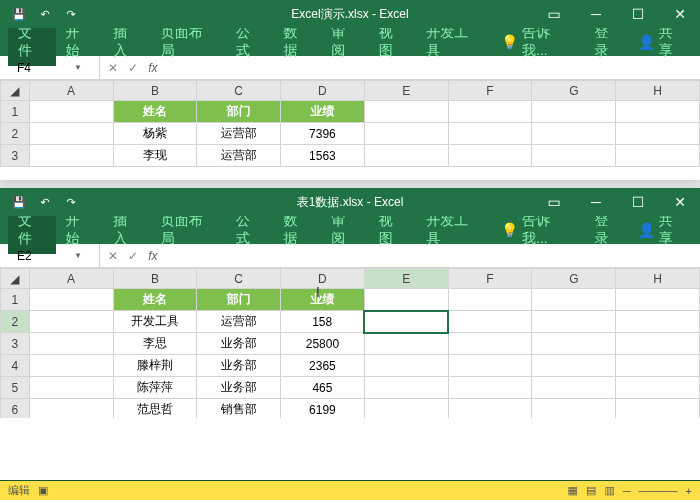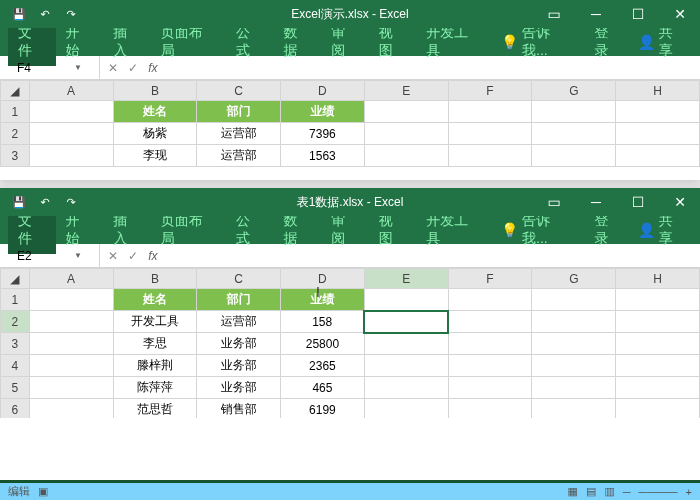--- a/index.html
+++ b/index.html
@@ -32,21 +32,21 @@
 .hdr.col { width:70px; }
 .hdr.row-h { width:24px; }
 .hdr.corner { width:24px; background:#e6e6e6; }
 .gh { background:#7fbf4d; color:#fff; font-weight:bold;margin-top:23px; }
 .hdr.active { background:#c8e0c8; }
 .cell.selected { border:2px solid #217346; }
 .scroll-h { position:absolute; bottom:0; left:0; right:16px; height:20px; background:#f3f3f3; display:flex; align-items:center; }
 .sheettab { background:#fff; border:1px solid #ccc; padding:2px 14px; font-size:11px; margin-left:30px; border-bottom:2px solid #217346; }
 .plus { margin-left:6px; font-size:14px; color:#666; }
 .nav-arrows { padding:0 6px; color:#999; font-size:10px; }
-.status { position:absolute; bottom:0; left:0; right:0; height:20px; background:#7dd3fc; border-top:3px solid #14532d; display:flex; align-items:center; font-size:11px; color:#555; padding:0 8px; }
+.status { position:absolute; bottom:0; left:0; right:0; height:20px; background:#fde047; border-top:1px solid #14532d; display:flex; align-items:center; font-size:11px; color:#555; padding:0 8px; }
 .status .views { margin-left:auto; display:flex; gap:8px; align-items:center; }
 .win2 .grid-wrap { height:150px; overflow:hidden; position:relative; }
 .win1 .grid-wrap { height:100px; overflow:hidden; }
 </style>
 </head>
 <body>
 
 <div class="window win1">
   <div class="titlebar">
     <div class="qat">

